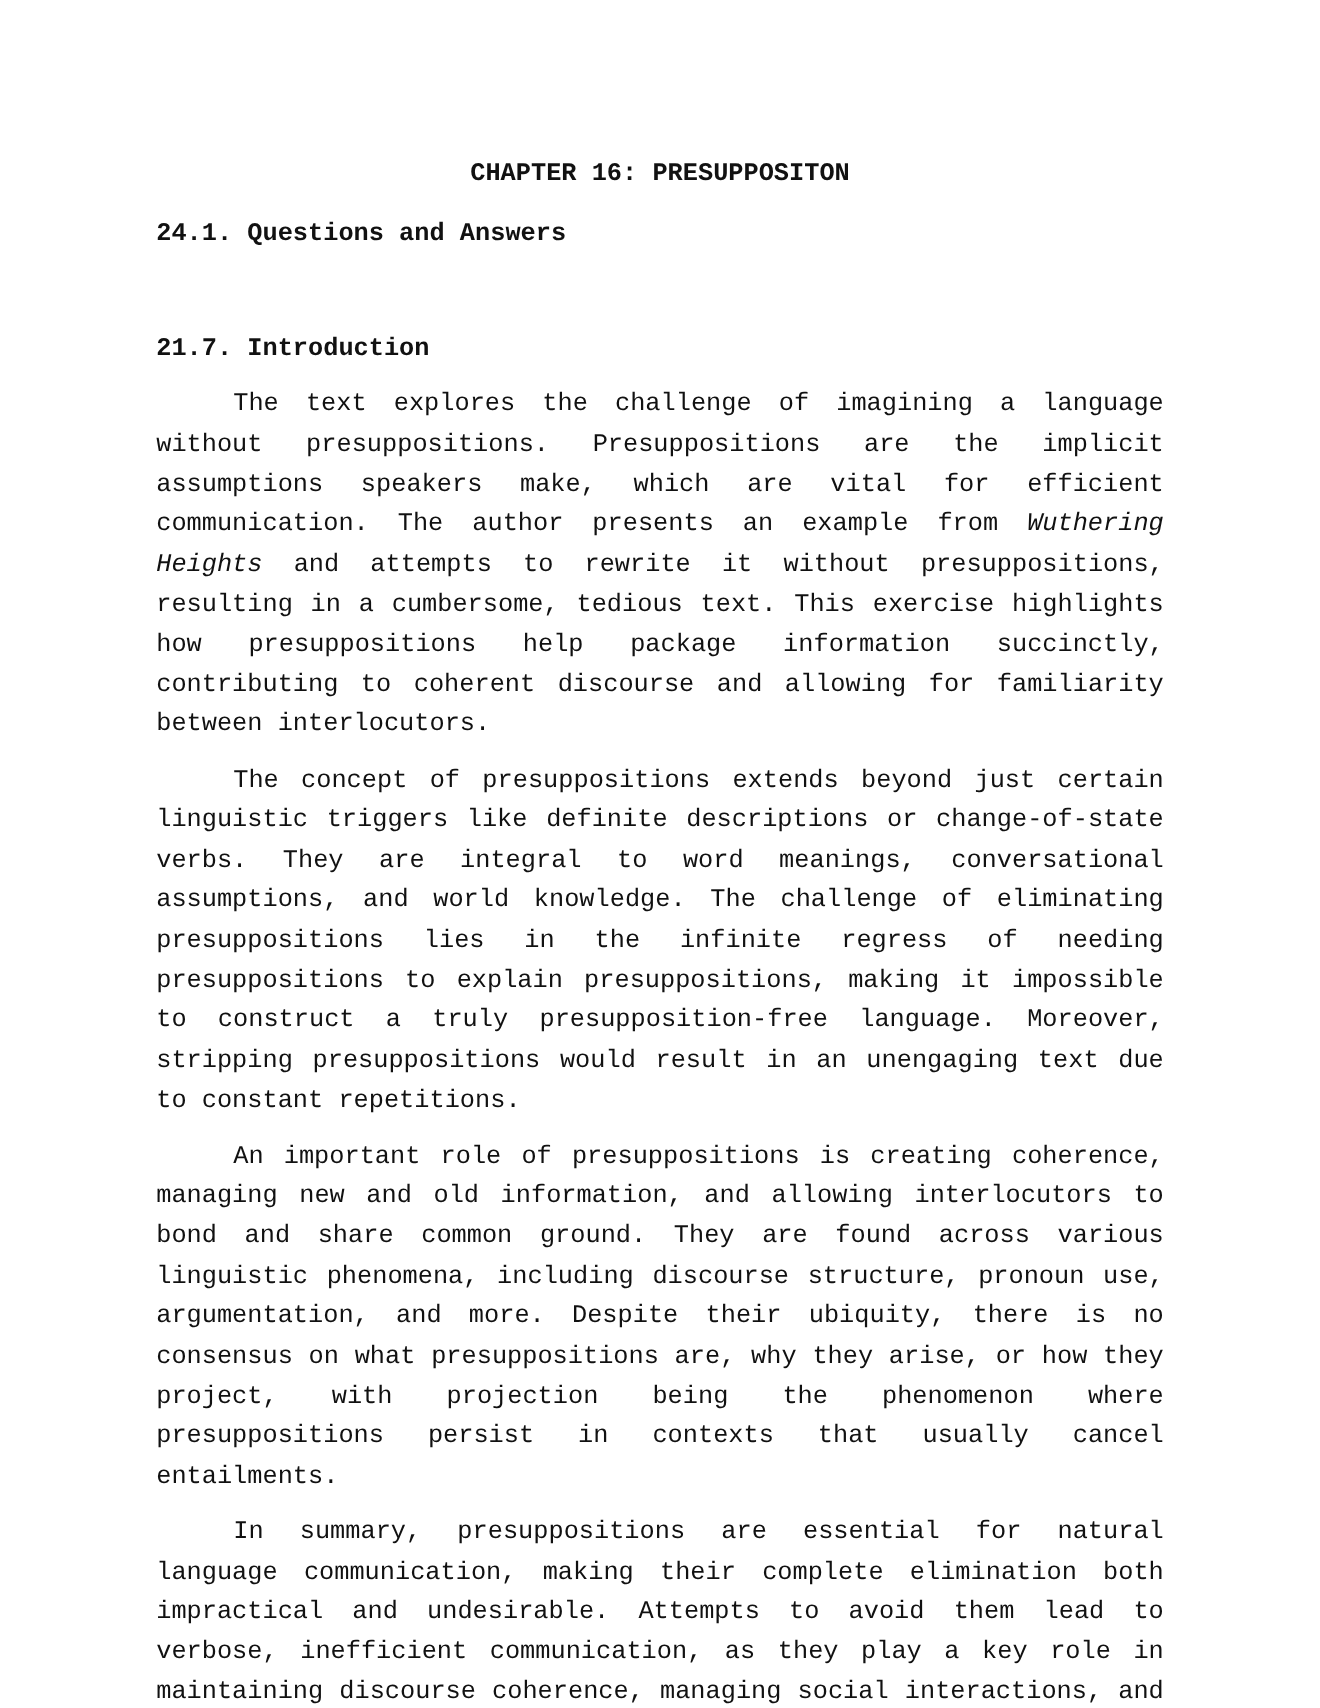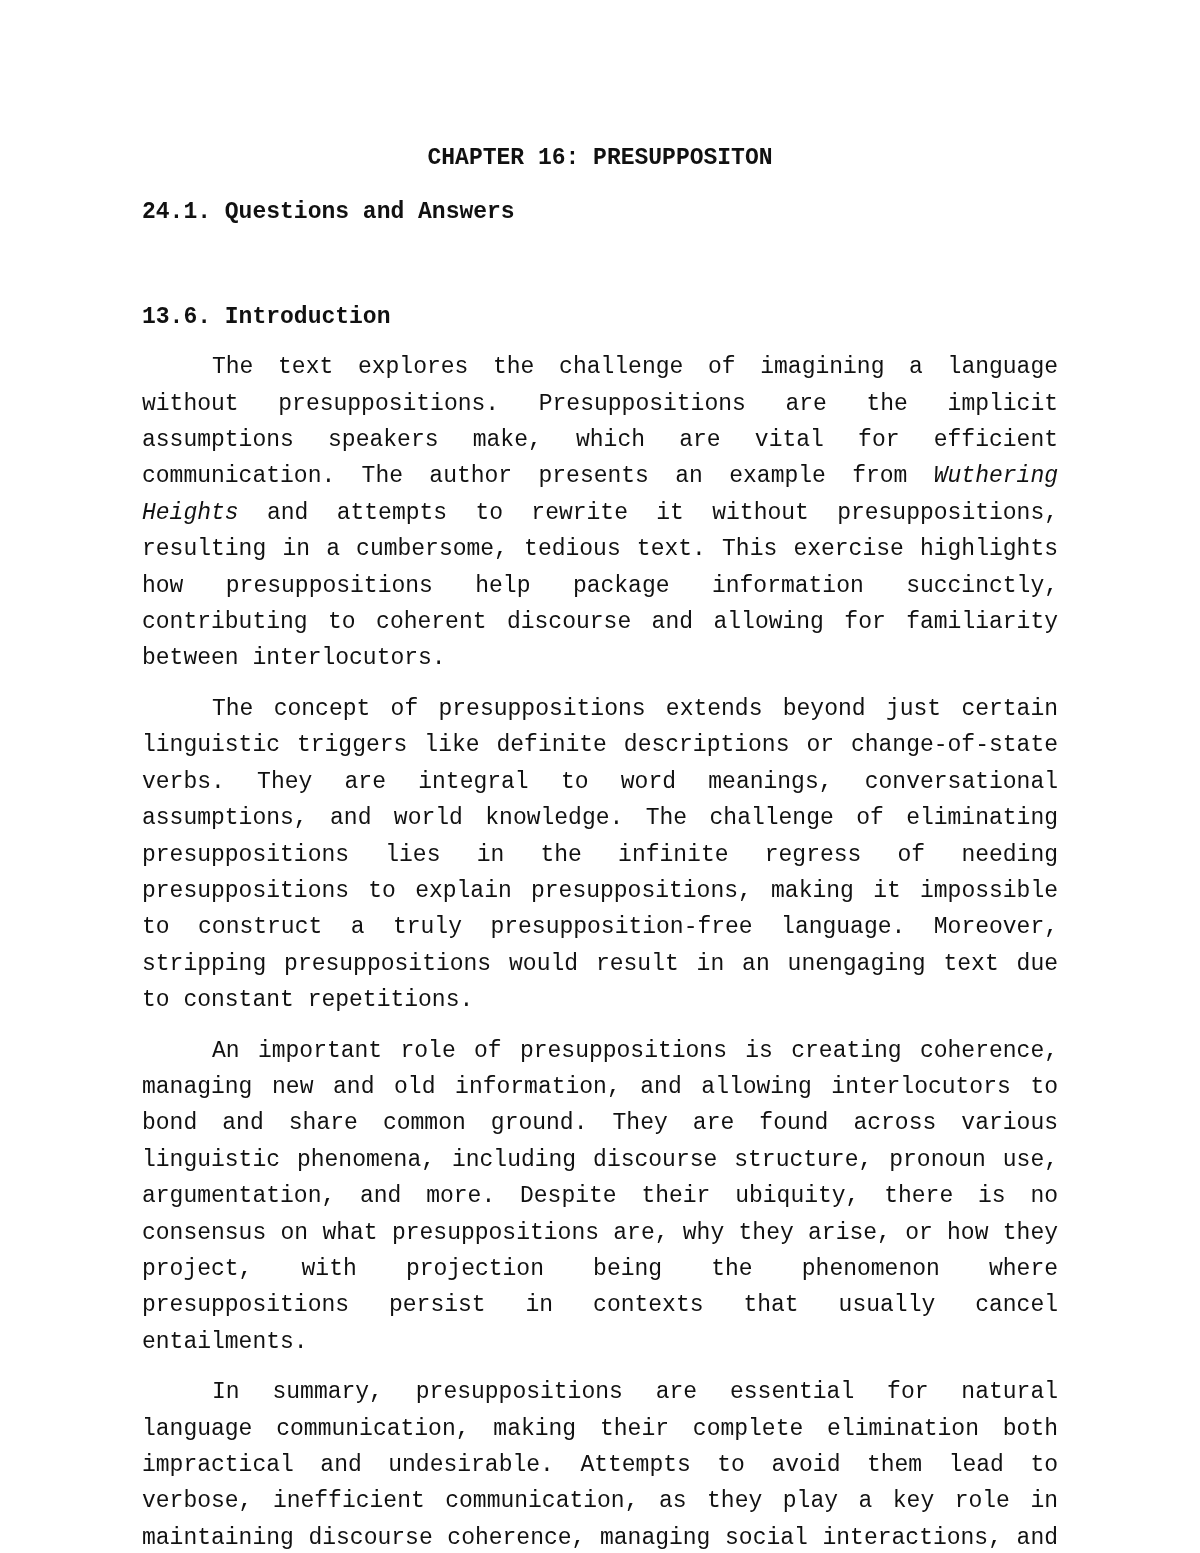--- a/index.html
+++ b/index.html
@@ -16,21 +16,21 @@
   p.para { margin: 0 0 14px 0; text-align: justify; text-indent: 70px; }
   .italic { font-style: italic; }
   .h-what { margin-top: 0; }
 </style>
 </head>
 <body>
 
 <div class="page">
   <div class="chapter-title">CHAPTER 16: PRESUPPOSITON</div>
   <div class="heading h-qa">24.1. Questions and Answers</div>
-  <div class="heading h-intro">13.6. Introduction</div>
+  <div class="heading h-intro">21.7. Introduction</div>
 
   <p class="para"><span>The text explores the challenge of imagining a language without presuppositions. Presuppositions are the implicit assumptions speakers make, which are vital for efficient communication. The author presents an example from </span><span class="italic">Wuthering Heights</span><span> and attempts to rewrite it without presuppositions, resulting in a cumbersome, tedious text. This exercise highlights how presuppositions help package information succinctly, contributing to coherent discourse and allowing for familiarity between interlocutors.</span></p>
 
   <p class="para">The concept of presuppositions extends beyond just certain linguistic triggers like definite descriptions or change-of-state verbs. They are integral to word meanings, conversational assumptions, and world knowledge. The challenge of eliminating presuppositions lies in the infinite regress of needing presuppositions to explain presuppositions, making it impossible to construct a truly presupposition-free language. Moreover, stripping presuppositions would result in an unengaging text due to constant repetitions.</p>
   <p class="para">An important role of presuppositions is creating coherence, managing new and old information, and allowing interlocutors to bond and share common ground. They are found across various linguistic phenomena, including discourse structure, pronoun use, argumentation, and more. Despite their ubiquity, there is no consensus on what presuppositions are, why they arise, or how they project, with projection being the phenomenon where presuppositions persist in contexts that usually cancel entailments.</p>
   <p class="para">In summary, presuppositions are essential for natural language communication, making their complete elimination both impractical and undesirable. Attempts to avoid them lead to verbose, inefficient communication, as they play a key role in maintaining discourse coherence, managing social interactions, and efficiently packaging information.</p>
 
   <div class="heading h-what">30.4. What Is Presupposition?</div>
 </div>
 

